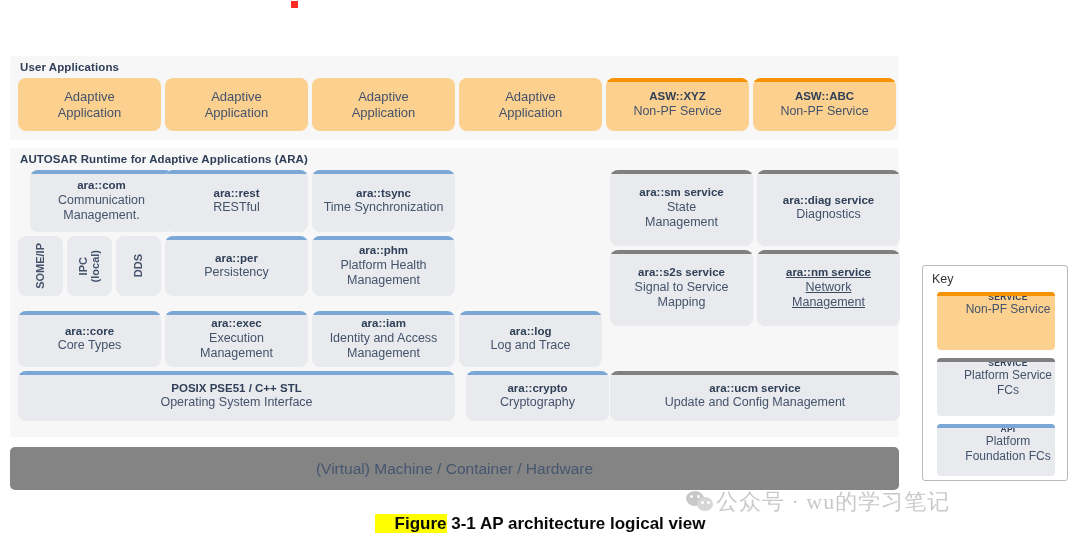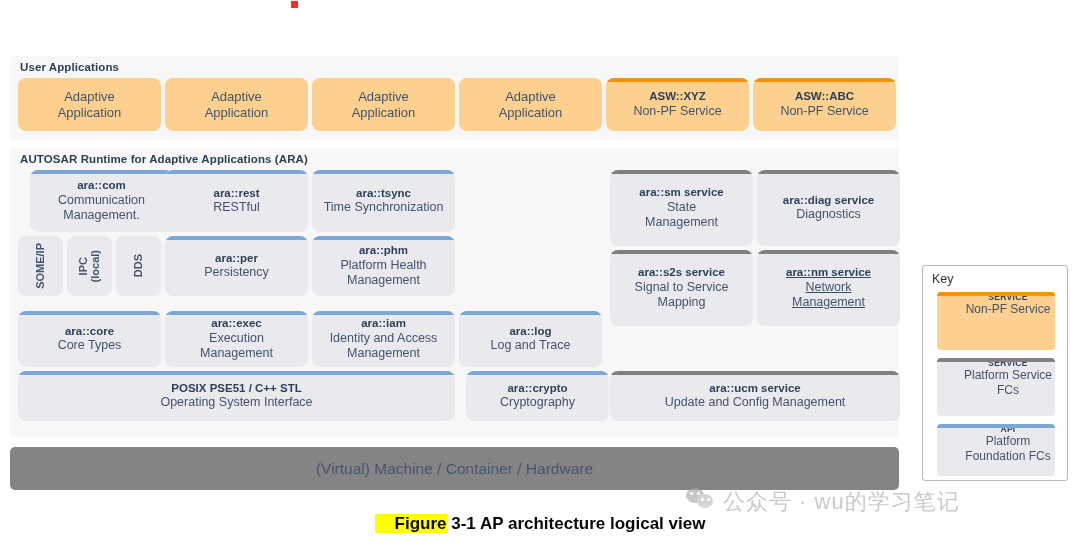--- a/index.html
+++ b/index.html
@@ -198,24 +198,24 @@
     background: #ffff00;
     padding-left: 20px;
   }
 
   
   #watermark {
     position: absolute;
     left: 686px;
     top: 487px;
     display: flex;
-    align-items: flex-start;
-    gap: 7px;
+    align-items: center;
     opacity: 0.62;
     pointer-events: none;
+    font-family: Liberation Serif, serif;
   }
   #watermark .wm-text {
     font-size: 22px;
     color: #a8a8a8;
     letter-spacing: 1px;
     white-space: nowrap;
   }
   #wechat-icon {
     position: relative;
     width: 30px;

